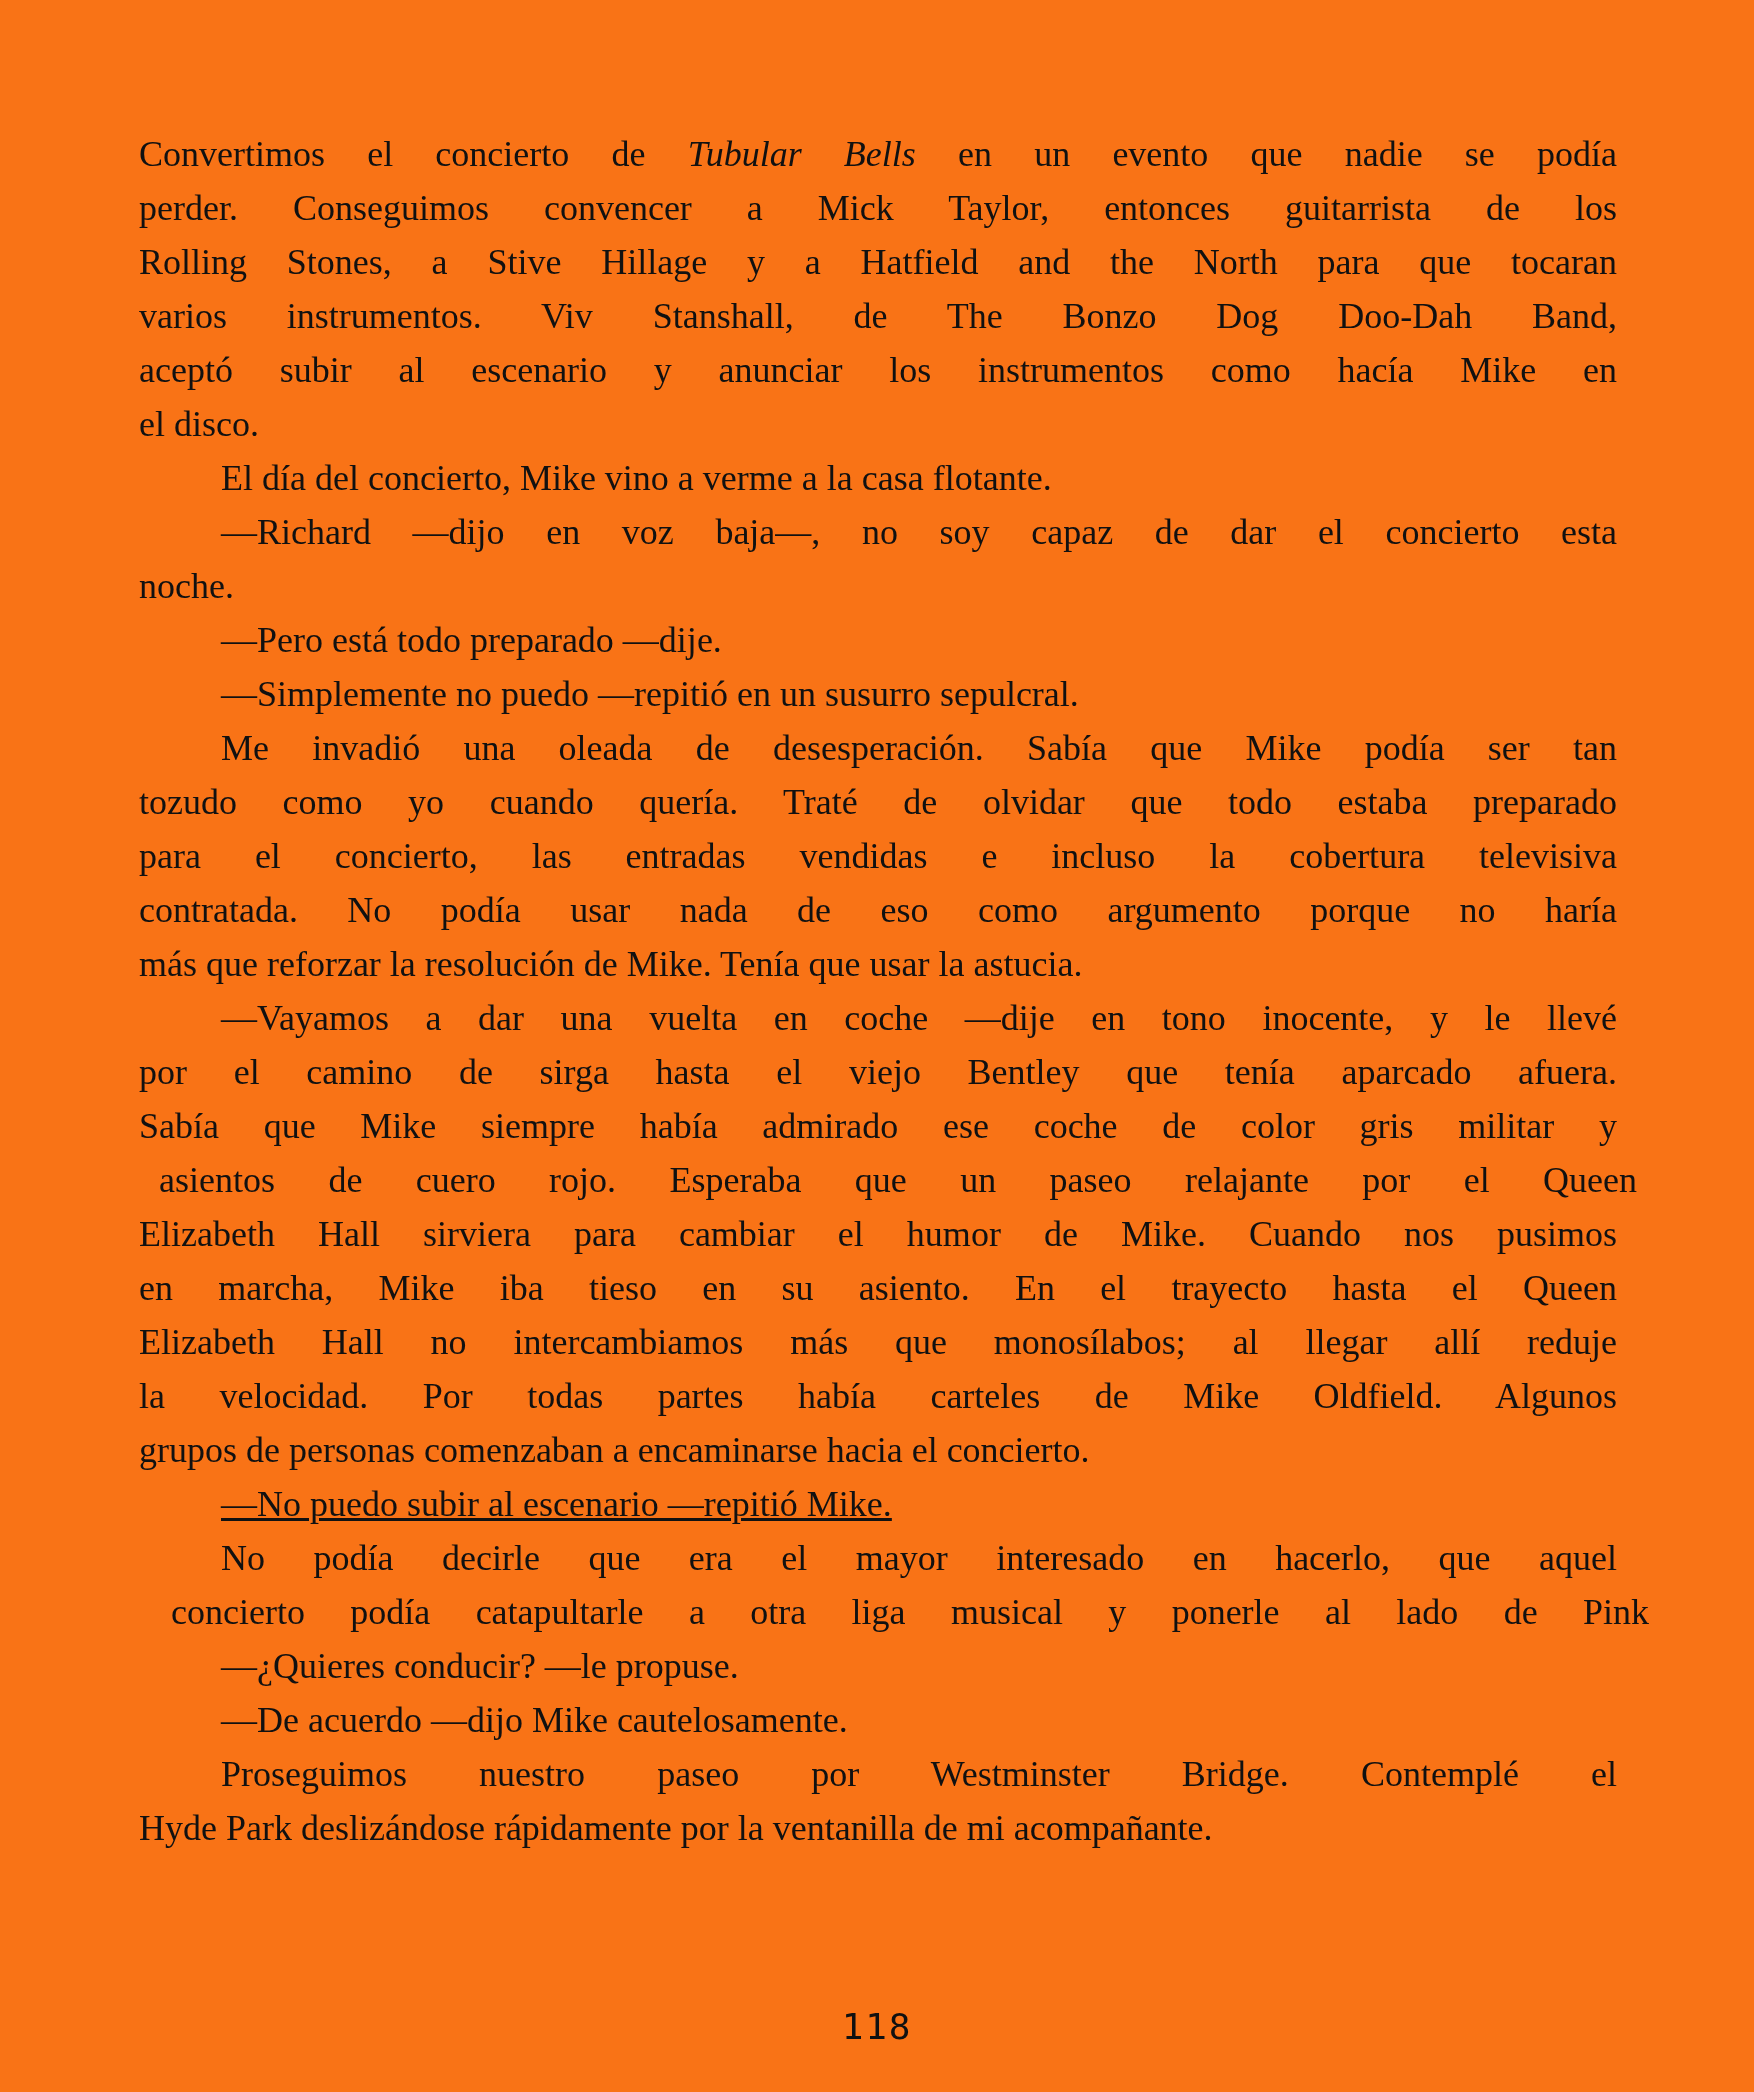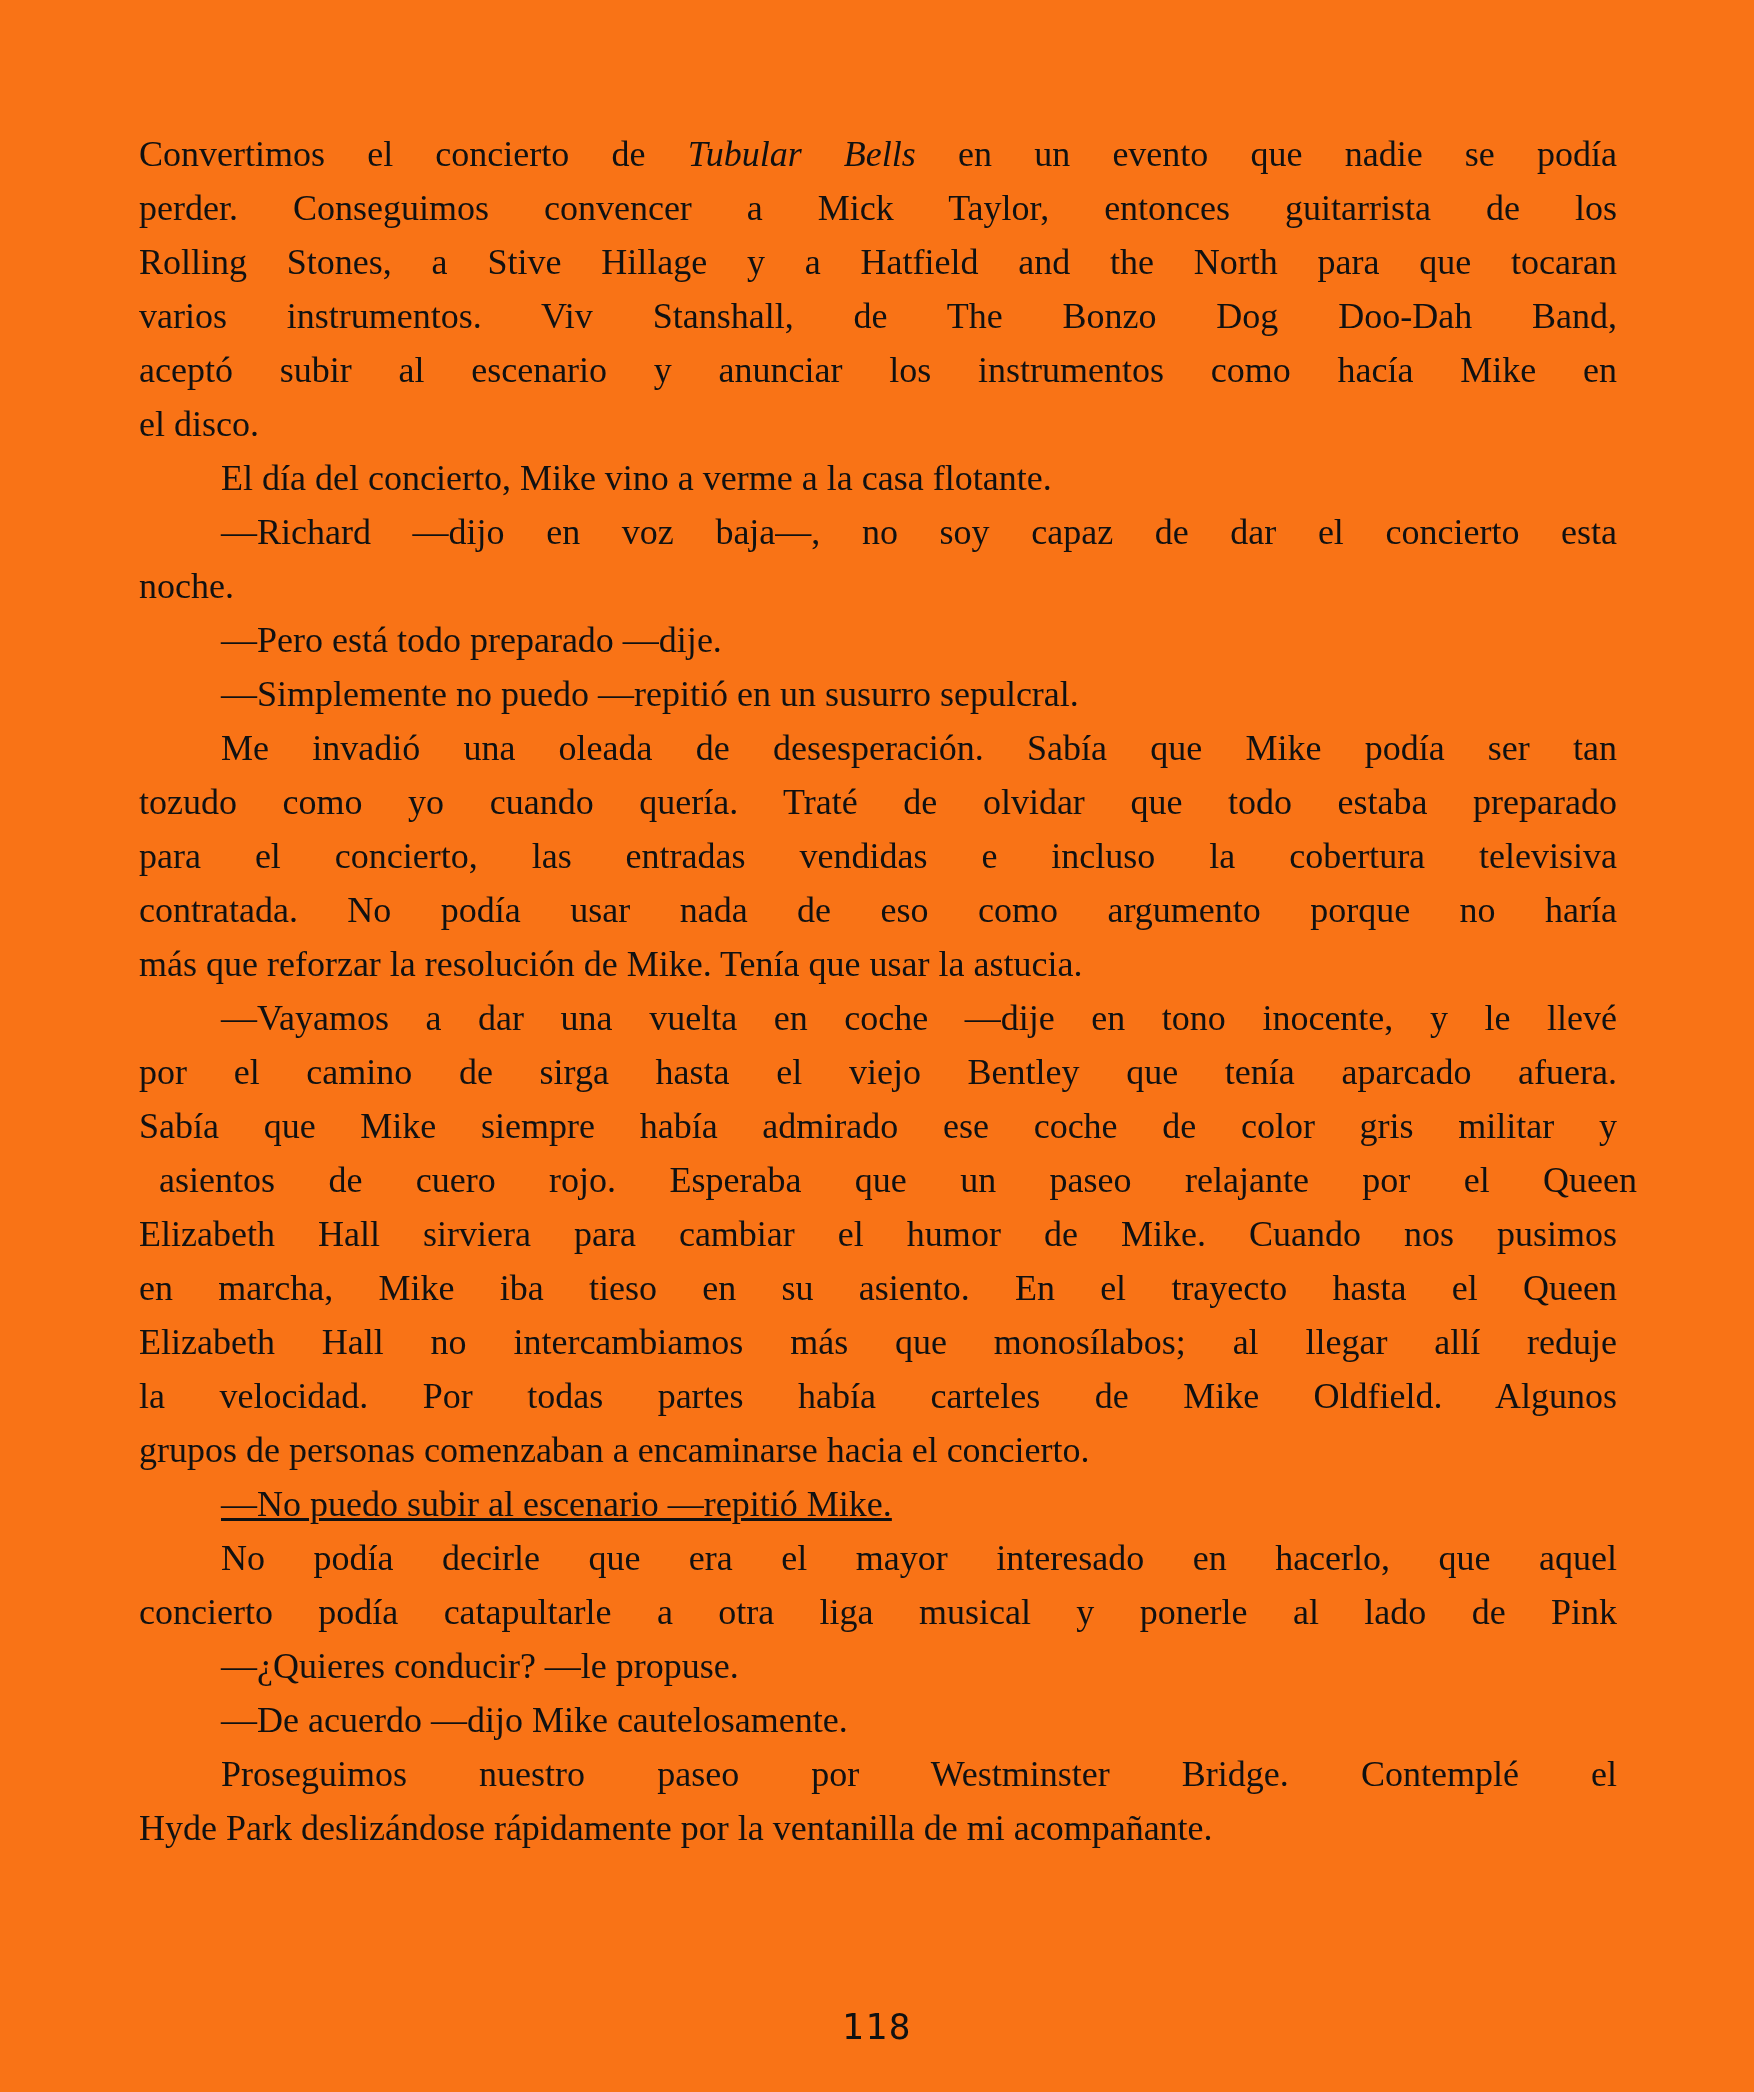--- a/index.html
+++ b/index.html
@@ -72,21 +72,21 @@
         <span class="line" style="white-space: nowrap;">en marcha, Mike iba tieso en su asiento. En el trayecto hasta el Queen</span>
         <span class="line" style="white-space: nowrap;">Elizabeth Hall no intercambiamos más que monosílabos; al llegar allí reduje</span>
         <span class="line" style="white-space: nowrap;">la velocidad. Por todas partes había carteles de Mike Oldfield. Algunos</span>
         <span class="line last" style="white-space: nowrap;">grupos de personas comenzaban a encaminarse hacia el concierto.</span>
       </div>
       <div>
         <span class="line indent last" style="white-space: nowrap; text-decoration: underline;">—No puedo subir al escenario —repitió Mike.</span>
       </div>
       <div>
         <span class="line indent" style="white-space: nowrap;">No podía decirle que era el mayor interesado en hacerlo, que aquel</span>
-        <span class="line" style="white-space: nowrap;">concierto podía catapultarle a otra liga musical y ponerle al lado de Pink</span>
+        <span class="line" style="white-space: nowrap; margin-left: 32px;">concierto podía catapultarle a otra liga musical y ponerle al lado de Pink</span>
       </div>
       <div>
         <span class="line indent last" style="white-space: nowrap;">—¿Quieres conducir? —le propuse.</span>
       </div>
       <div>
         <span class="line indent last" style="white-space: nowrap;">—De acuerdo —dijo Mike cautelosamente.</span>
       </div>
       <div>
         <span class="line indent" style="white-space: nowrap;">Proseguimos nuestro paseo por Westminster Bridge. Contemplé el</span>
         <span class="line last" style="white-space: nowrap;">Hyde Park deslizándose rápidamente por la ventanilla de mi acompañante.</span>

